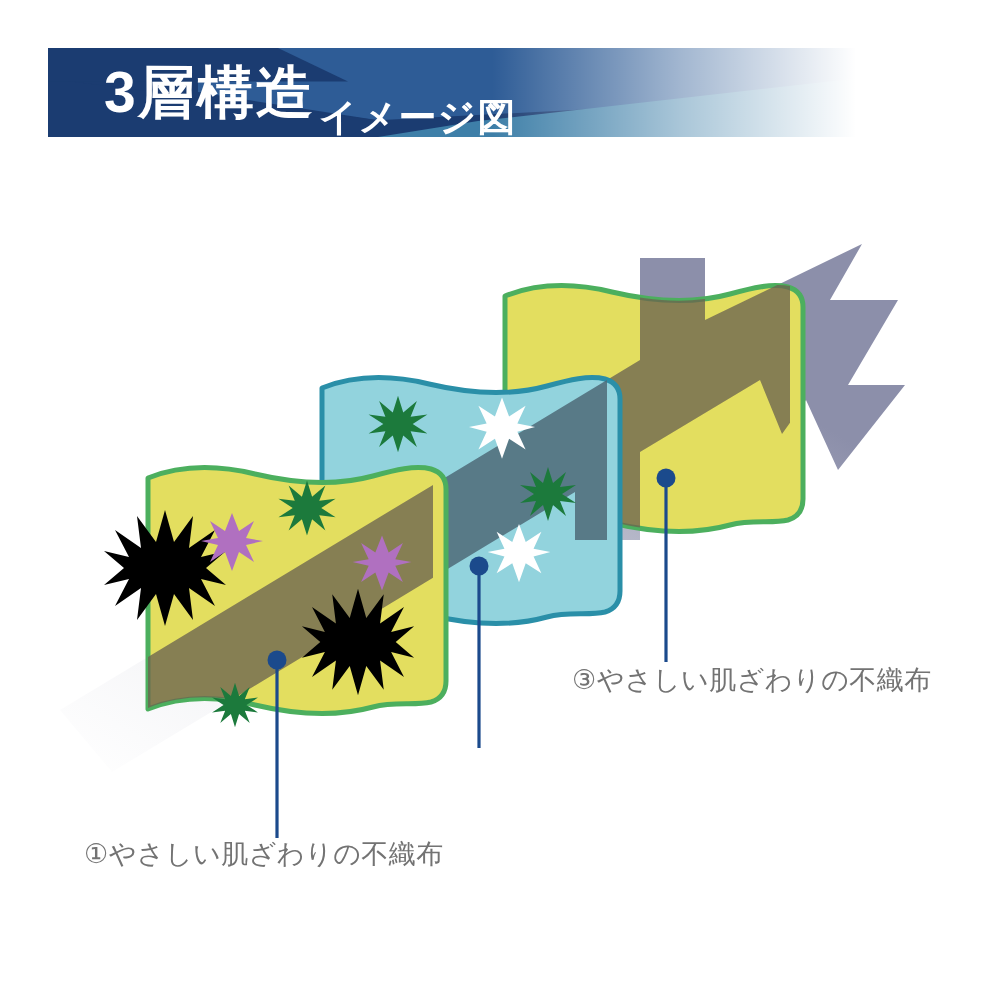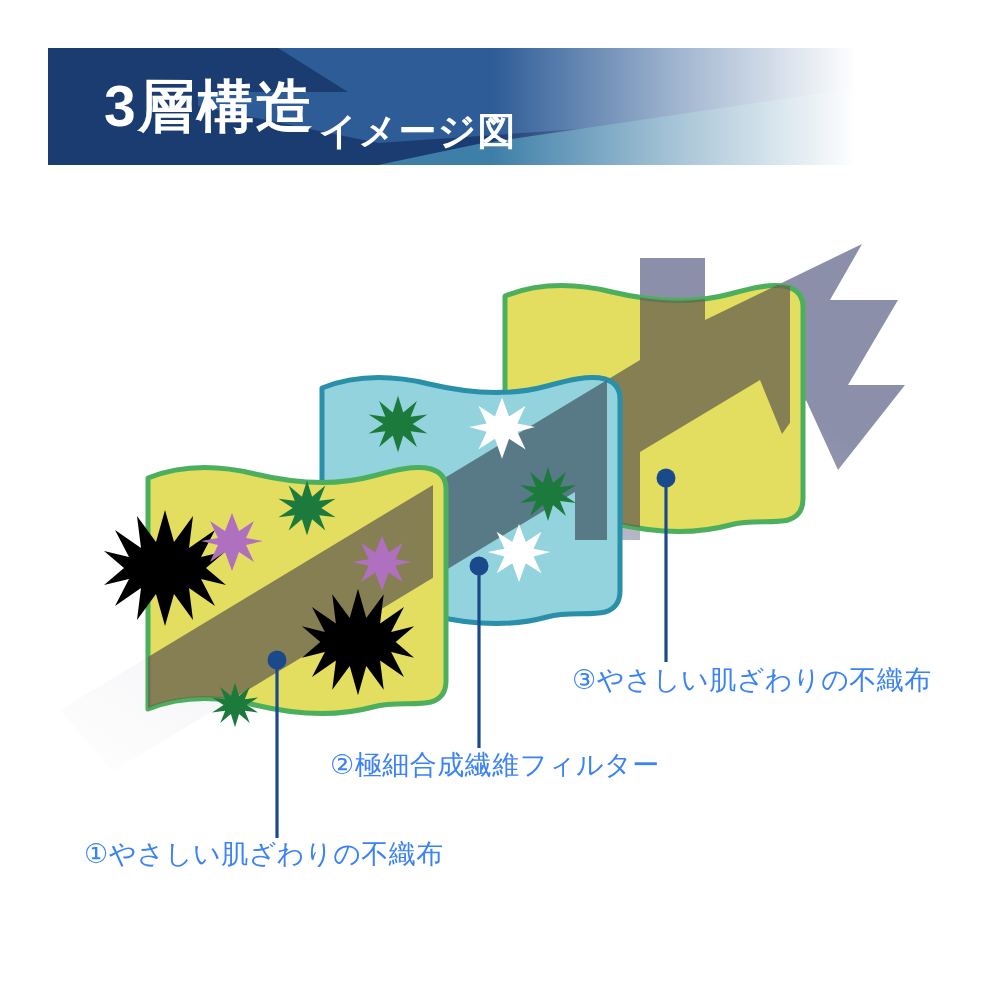--- a/index.html
+++ b/index.html
@@ -18,21 +18,21 @@
     background: #ffffff;
     overflow: hidden;
   }
 
   
   #banner {
     position: absolute;
     left: 48px;
     top: 48px;
     width: 808px;
-    height: 117px;
+    height: 89px;
   }
   #banner svg {
     display: block;
     width: 100%;
     height: 100%;
   }
   #banner-text {
     position: absolute;
     left: 0;
     top: 0;
@@ -73,21 +73,21 @@
   }
   #illustration svg {
     display: block;
     width: 1000px;
     height: 1000px;
   }
 
   
   .callout {
     position: absolute;
-    color: #3b82f6;
+    color: #737373;
     font-size: 27px;
     font-weight: 500;
     white-space: nowrap;
     letter-spacing: 0.5px;
   }
   #callout-1 { left: 84px;  top: 836px; }
   #callout-2 { left: 330px; top: 747px; }
   #callout-3 { left: 572px; top: 662px; }
 </style>
 </head>
@@ -266,17 +266,16 @@
         <g>
           <line x1="666" y1="478" x2="666" y2="662" stroke="#1B4A8C" stroke-width="3.2"></line>
           <circle cx="666" cy="478" r="9.5" fill="#1B4A8C"></circle>
         </g>
       </g>
     </svg>
   </div>
 
   <div class="callout" id="callout-3">③やさしい肌ざわりの不織布</div>
 
-  <div class="callout" id="callout-2">②極細合成繊維フィルター</div>
 
   <div class="callout" id="callout-1">①やさしい肌ざわりの不織布</div>
 
 </div>
 
 </body></html>

